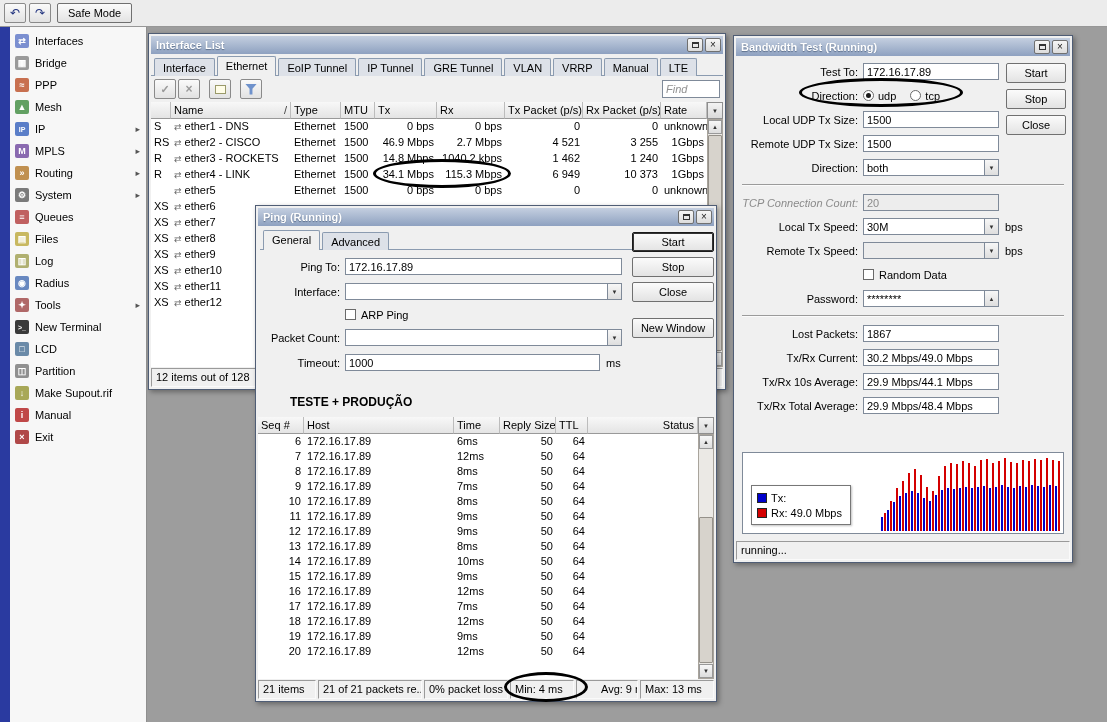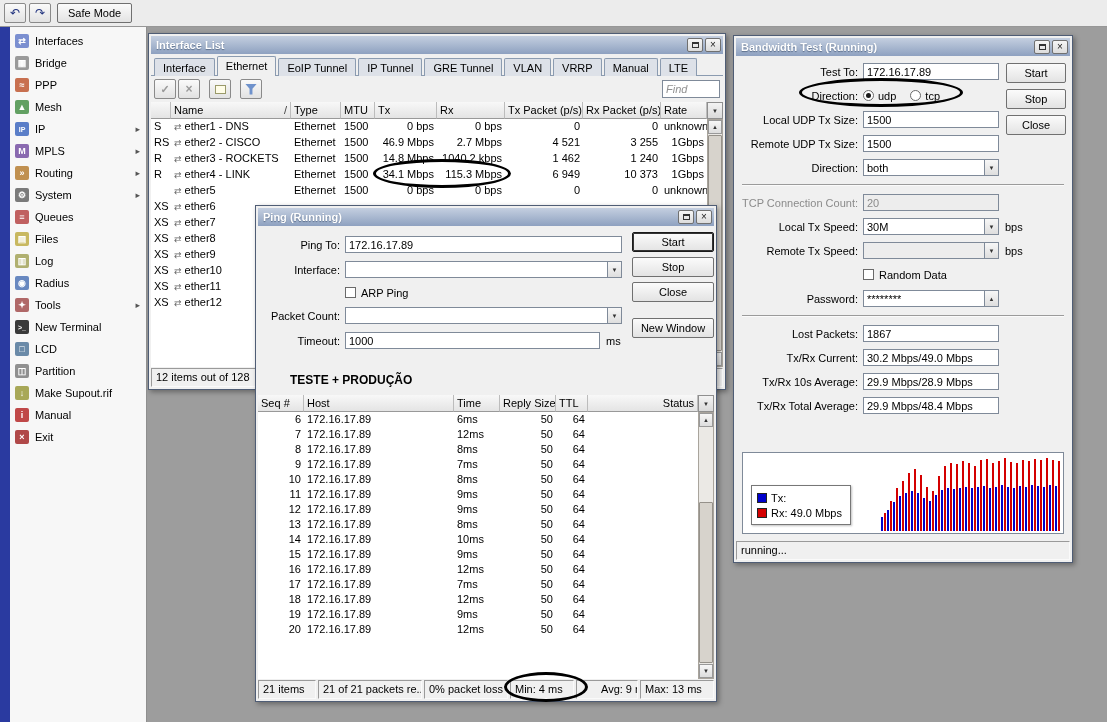--- a/index.html
+++ b/index.html
@@ -37,21 +37,21 @@
   .default-btn{border-color:#1a1a1a;box-shadow:inset 0 0 0 1px #333;}
 
   .input{height:17px;background:#fff;border:1px solid #7f8a99;padding:1px 3px;font-size:11px;font-family:inherit;display:flex;align-items:center;white-space:nowrap;overflow:hidden;}
   input.input{display:inline-block;}
   .combo{display:flex;}
   .combo .cval{flex:1;border-right:none;}
   .dbtn{width:15px;height:17px;flex:none;border:1px solid #7f8a99;background:linear-gradient(#f7f7f7,#dedede);font-size:6px;color:#333;display:flex;align-items:center;justify-content:center;padding:0;cursor:pointer;}
   .cb{width:11px;height:11px;border:1px solid #6a6a6a;background:#fff;display:inline-block;flex:none;}
   .radio{width:11px;height:11px;border:1px solid #6a6a6a;border-radius:50%;background:#fff;display:inline-block;position:relative;flex:none;}
   .radio.sel::after{content:"";position:absolute;left:2px;top:2px;width:5px;height:5px;border-radius:50%;background:#1a1a1a;}
-  .dis{color:#8b8b8b;}
+  .dis{color:#8b8b8b;font-style:italic;}
   .input.disb{background:#ededed;color:#8b8b8b;}
   .unit{margin-left:6px;}
 
   .thead{display:flex;height:17px;flex:none;background:#eee;}
   .th{background:linear-gradient(#f8f8f8,#e4e4e4);border-right:1px solid #bcbcbc;border-bottom:1px solid #999;padding:2px 3px 0;white-space:nowrap;overflow:hidden;flex:none;position:relative;}
   .th .sort{position:absolute;right:3px;top:2px;color:#444;}
   .hfilter{flex:1 0 16px;border:1px solid #8f8f8f;background:linear-gradient(#f3f3f3,#dadada);font-size:6px;color:#333;padding:0;display:flex;align-items:center;justify-content:center;cursor:pointer;}
   .tbody{flex:1;background:#fff;overflow:hidden;position:relative;}
   .tr{display:flex;height:16px;line-height:15px;cursor:default;}
   .td{padding:0 3px;white-space:nowrap;overflow:hidden;flex:none;}
@@ -496,21 +496,21 @@
       <div class="bw-row">
         <span class="bw-label">Lost Packets:</span>
         <div class="input bw-ctl">1867</div>
       </div>
       <div class="bw-row">
         <span class="bw-label">Tx/Rx Current:</span>
         <div class="input bw-ctl">30.2 Mbps/49.0 Mbps</div>
       </div>
       <div class="bw-row">
         <span class="bw-label">Tx/Rx 10s Average:</span>
-        <div class="input bw-ctl">29.9 Mbps/28.9 Mbps</div>
+        <div class="input bw-ctl">29.9 Mbps/44.1 Mbps</div>
       </div>
       <div class="bw-row">
         <span class="bw-label">Tx/Rx Total Average:</span>
         <div class="input bw-ctl">29.9 Mbps/48.4 Mbps</div>
       </div>
 
       <div class="bw-chart">
         <div class="bw-bars" id="bw-bars">
             <span class="bar" style="height: 18%; background: rgb(0, 0, 204);"></span>
             <span class="bar" style="height: 24%; background: rgb(212, 0, 0);"></span>
@@ -594,20 +594,24 @@
     <div class="titlebar">
       <span class="title">Ping (Running)</span>
       <button class="wbtn">
           <span class="rst"></span>
         </button>
       <button class="wbtn">×</button>
     </div>
     <div class="ping-body">
       <div class="ping-main">
         <div class="ping-left">
+          <div class="tabs" id="ping-tabs">
+              <span class="tab active">General</span>
+              <span class="tab">Advanced</span>
+            </div>
           <div class="pform">
             <div class="prow">
               <span class="flabel">Ping To:</span>
               <div class="input pinput">172.16.17.89</div>
             </div>
             <div class="prow">
               <span class="flabel">Interface:</span>
               <div class="combo pinput">
                 <div class="input cval"></div>
                 <button class="dbtn">▼</button>

